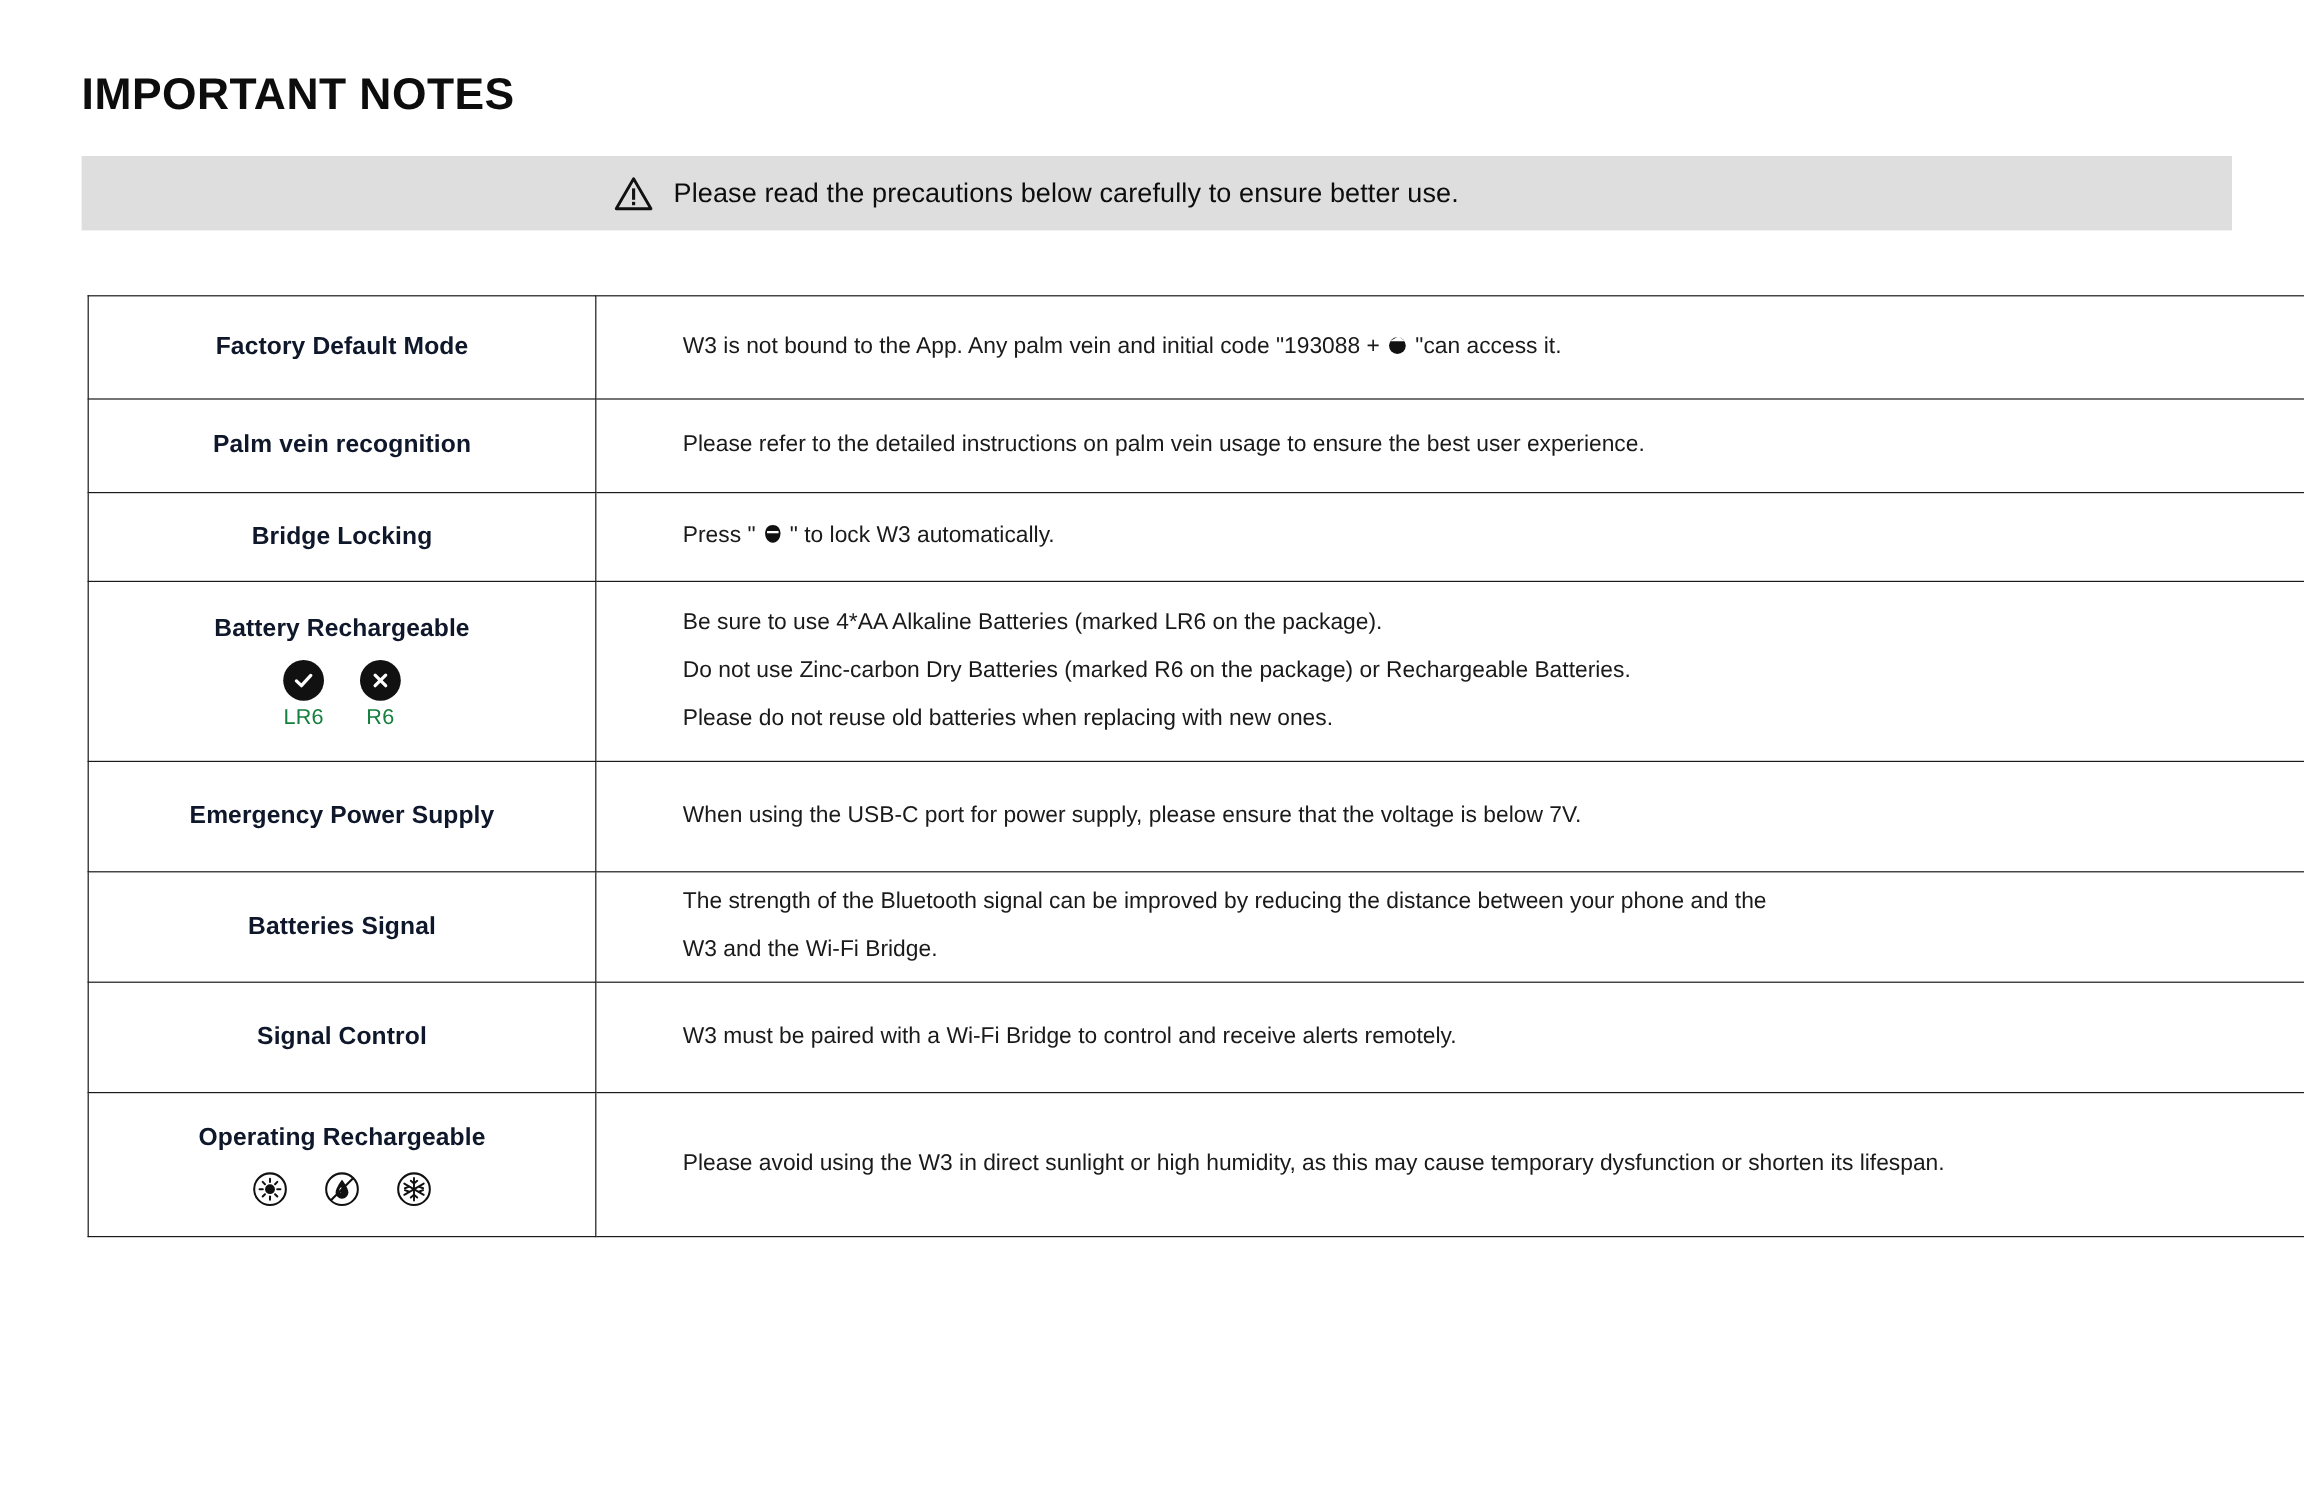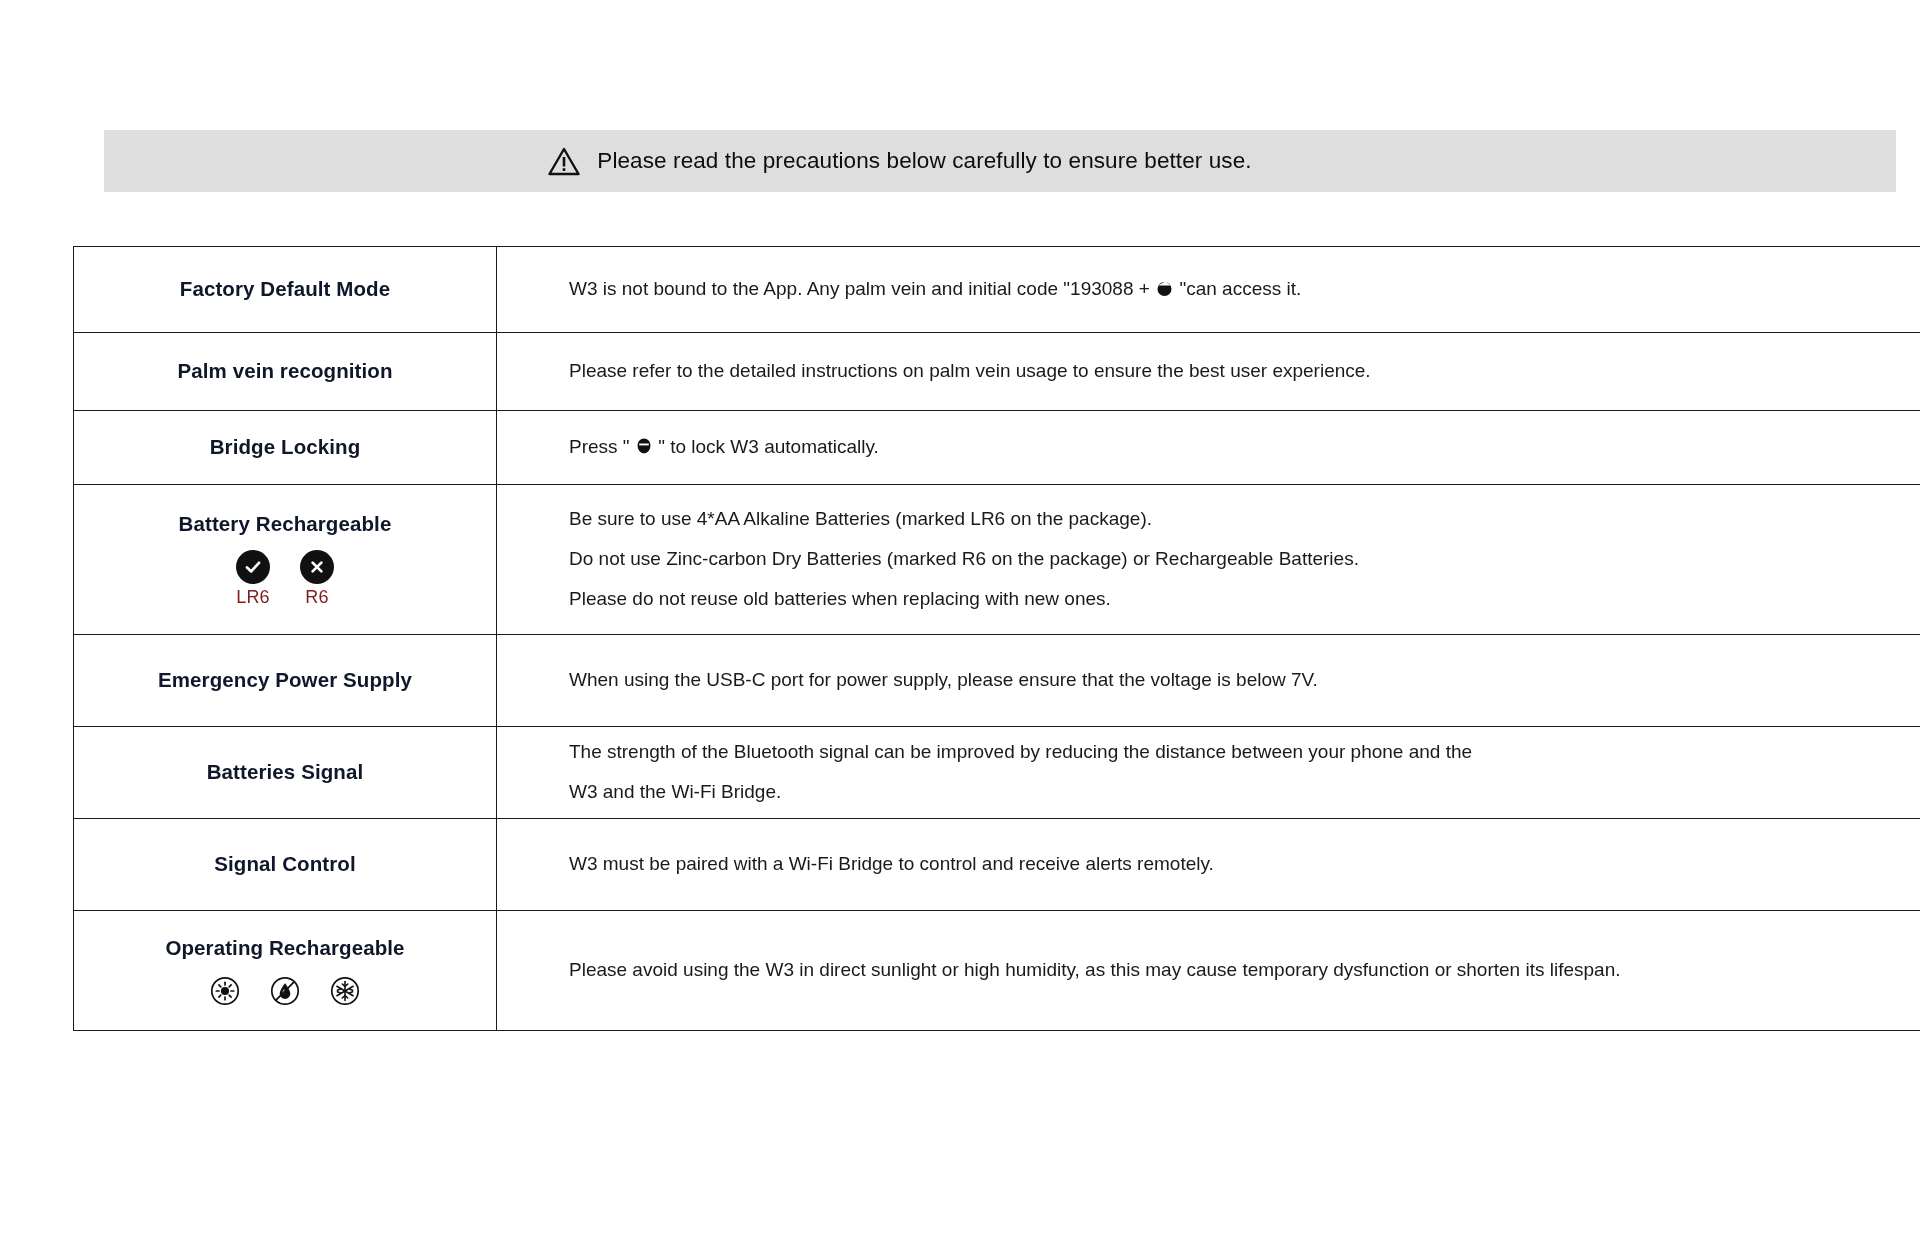--- a/index.html
+++ b/index.html
@@ -39,21 +39,20 @@
   .notice-banner {
     position: absolute;
     left: 68px;
     top: 130px;
     width: 1792px;
     height: 62px;
     background: #dedede;
     display: flex;
     align-items: center;
     justify-content: center;
-    margin-left: 36px;
   }
   .notice-inner {
     display: flex;
     align-items: center;
     gap: 17px;
     transform: translateX(-100px);
   }
   .warn-icon svg { display: block; }
   .notice-text {
     font-size: 22.5px;
@@ -143,38 +142,39 @@
     height: 34px;
     border-radius: 50%;
     background: #111111;
     display: flex;
     align-items: center;
     justify-content: center;
   }
   .mark-caption {
     font-size: 18px;
     font-weight: 400;
-    color: #7f1d1d;
+    color: #15803d;
     letter-spacing: 0.2px;
   }
 
   
   .env-icons {
     display: flex;
     justify-content: center;
     gap: 30px;
     margin-top: 14px;
   }
   .env-icon svg { display: block; }
 </style>
 </head>
 <body>
 
 <div class="page">
 
+  <div class="page-title">IMPORTANT NOTES</div>
 
   <div class="notice-banner">
     <div class="notice-inner">
       <span class="warn-icon">
         <svg width="32" height="29" viewBox="0 0 32 29" aria-hidden="true">
           <path d="M16 2 L30.5 27 L1.5 27 Z" fill="none" stroke="#111" stroke-width="2.4" stroke-linejoin="round"></path>
           <rect x="14.7" y="10" width="2.6" height="9.5" fill="#111"></rect>
           <rect x="14.7" y="21.2" width="2.6" height="2.8" fill="#111"></rect>
         </svg>
       </span>

